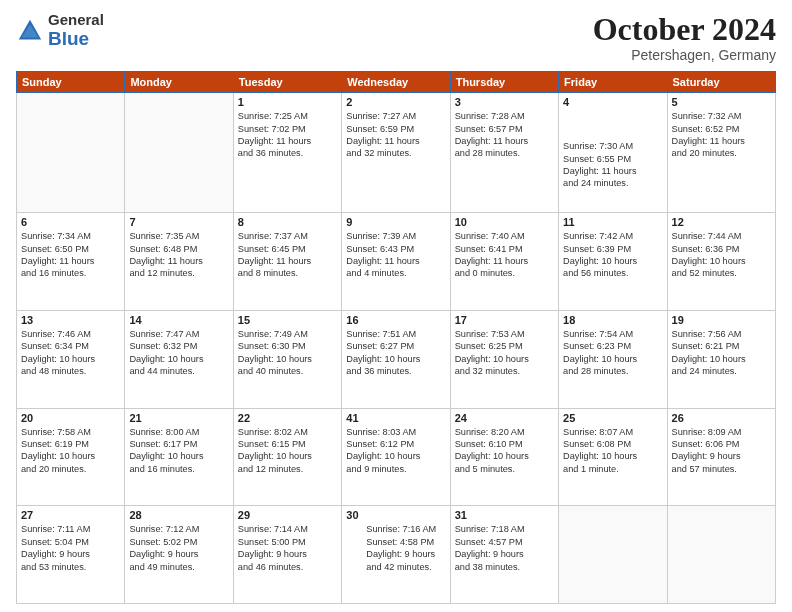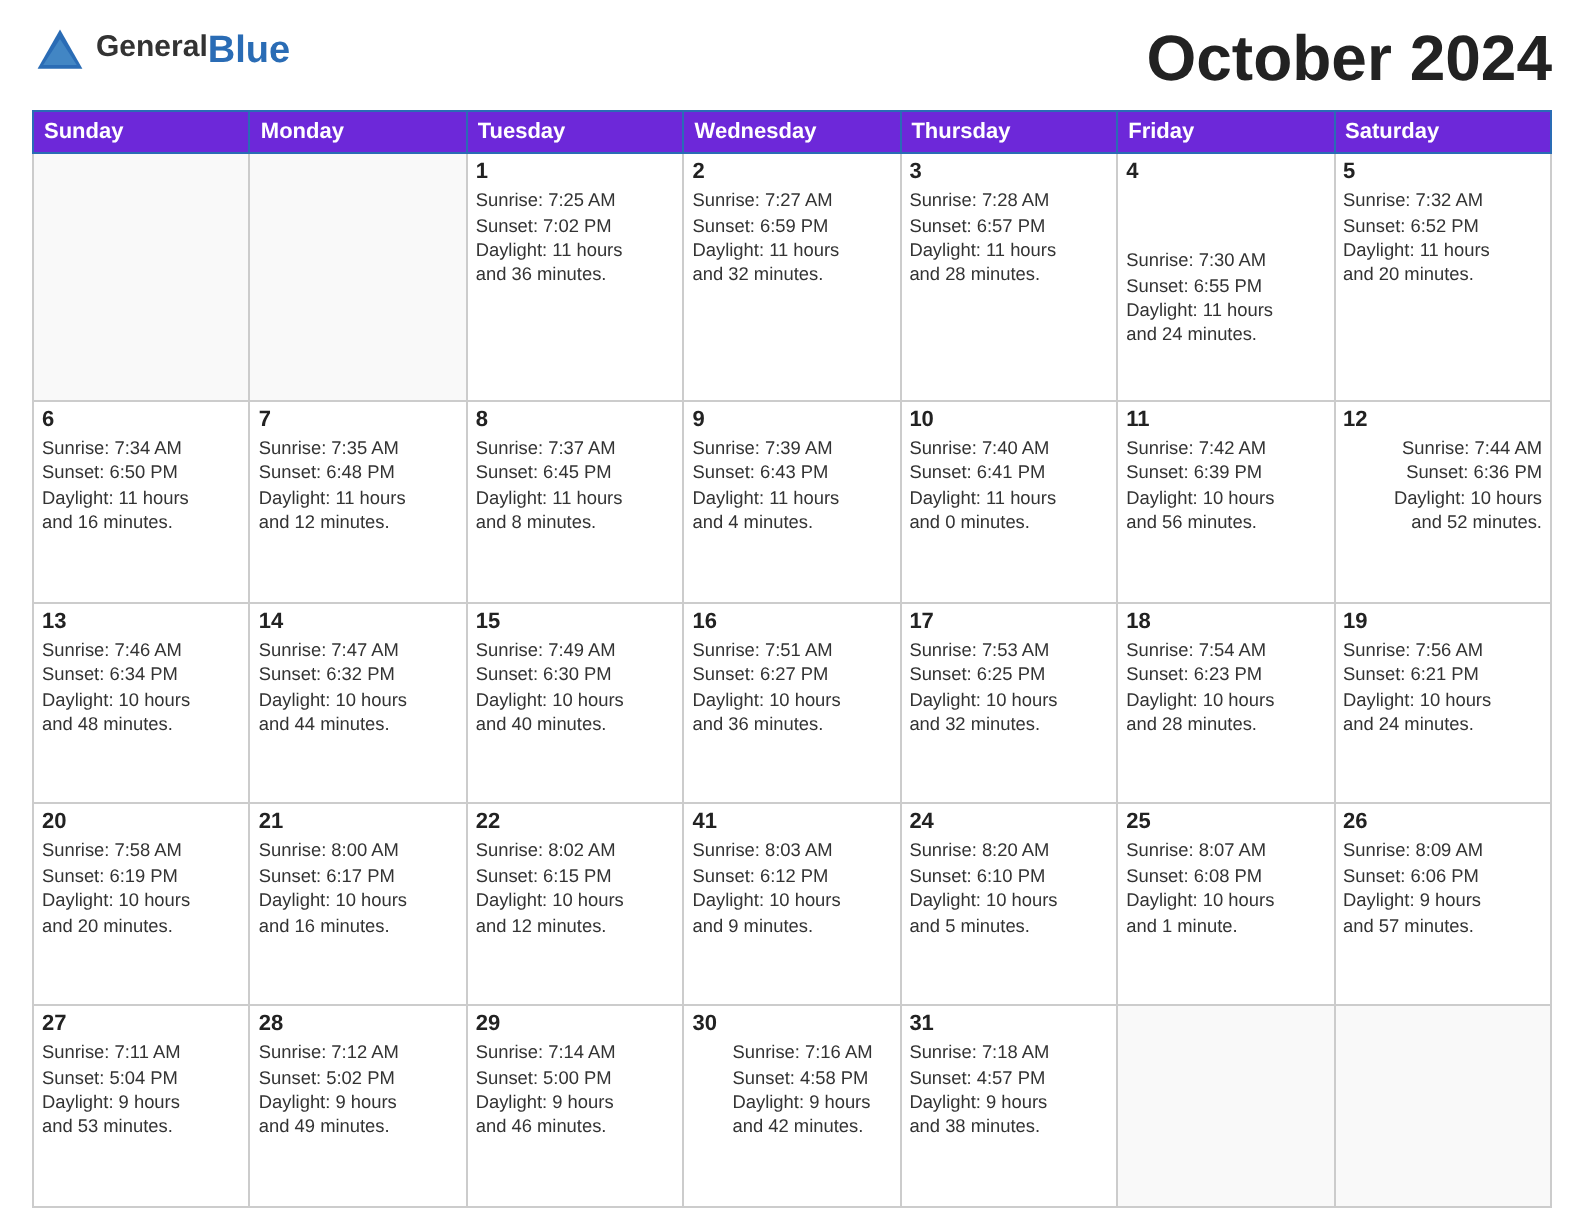--- a/index.html
+++ b/index.html
@@ -23,21 +23,21 @@
       align-items: flex-start;
       margin-bottom: 8px;
     }
     .logo {
       display: flex;
       align-items: center;
       gap: 4px;
     }
     .logo-text {
       display: flex;
-      flex-direction: row;
+      flex-direction: column;
       line-height: 1.1;
     }
     .logo-general {
       font-size: 15px;
       font-weight: bold;
       color: #333;
     }
     .logo-blue {
       font-size: 19px;
       font-weight: bold;
@@ -48,35 +48,36 @@
       height: 28px;
     }
     .title-block {
       text-align: right;
     }
     .title-month {
       font-size: 32px;
       font-weight: bold;
       color: #222;
       line-height: 1.1;
+      font-family: Liberation Serif, serif;
     }
     .title-location {
       font-size: 14px;
       color: #555;
     }
     .calendar {
       flex: 1;
       border: 1px solid #ccc;
       border-collapse: collapse;
       width: 100%;
       table-layout: fixed;
       font-size: 10px;
     }
     .calendar th {
-      background: #6d28d9;
+      background: #c2410c;
       color: #fff;
       text-align: left;
       padding: 4px 5px;
       font-size: 11px;
       font-weight: bold;
       border: 1px solid #2a6cb5;
     }
     .calendar td {
       vertical-align: top;
       border: 1px solid #ccc;
@@ -109,20 +110,21 @@
         <polygon points="15,3 27,24 3,24" fill="#2a6cb5"></polygon>
         <polygon points="15,8 24,22 6,22" fill="#5a9fd4" opacity="0.5"></polygon>
       </svg>
       <div class="logo-text">
         <span class="logo-general">General</span>
         <span class="logo-blue">Blue</span>
       </div>
     </div>
     <div class="title-block">
       <div class="title-month">October 2024</div>
+      <div class="title-location">Petershagen, Germany</div>
     </div>
   </div>
 
   <table class="calendar">
     <thead>
       <tr>
         <th>Sunday</th>
         <th>Monday</th>
         <th>Tuesday</th>
         <th>Wednesday</th>
@@ -209,21 +211,21 @@
           </td>
           <td>
             <div class="day-num">11</div>
             <div class="day-detail" style="white-space: pre-line;">Sunrise: 7:42 AM
 Sunset: 6:39 PM
 Daylight: 10 hours
 and 56 minutes.</div>
           </td>
           <td>
             <div class="day-num">12</div>
-            <div class="day-detail" style="white-space: pre-line; text-align: right;">Sunrise: 7:44 AM
+            <div class="day-detail" style="white-space: pre-line;">Sunrise: 7:44 AM
 Sunset: 6:36 PM
 Daylight: 10 hours
 and 52 minutes.</div>
           </td>
         </tr>
         <tr>
           <td>
             <div class="day-num">13</div>
             <div class="day-detail" style="white-space: pre-line;">Sunrise: 7:46 AM
 Sunset: 6:34 PM

